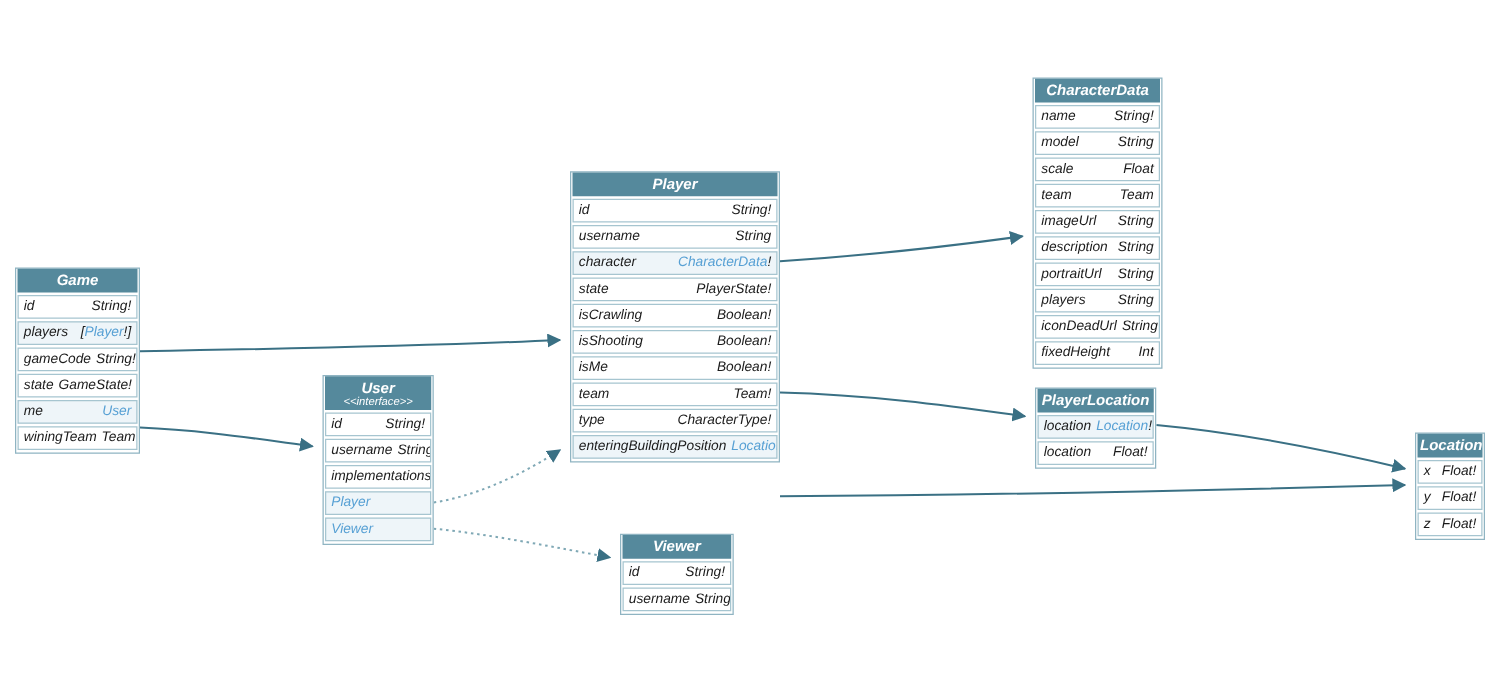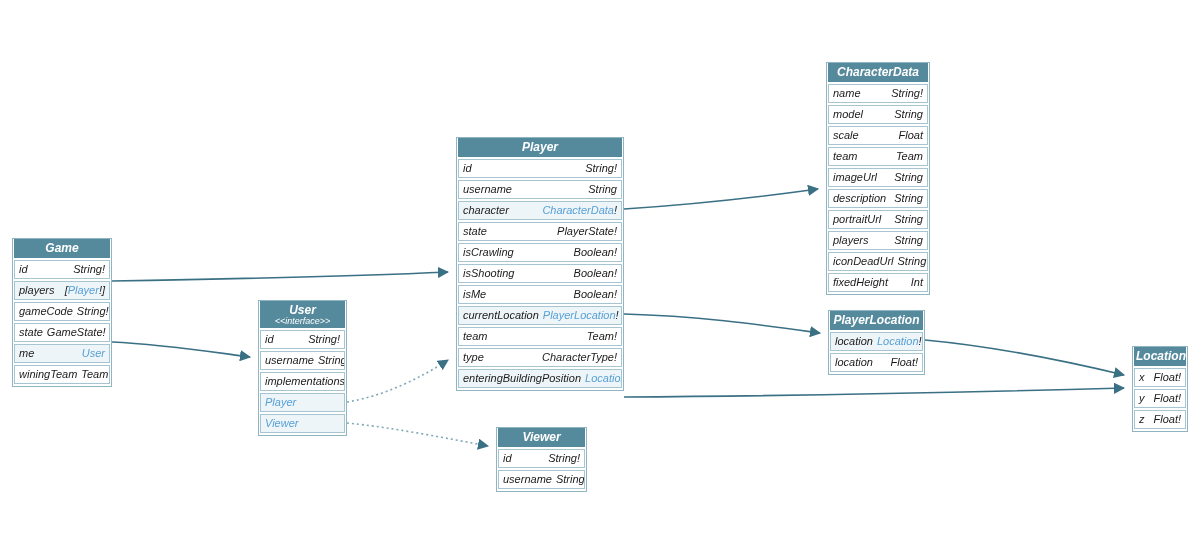--- a/index.html
+++ b/index.html
@@ -49,21 +49,21 @@
     line-height:15px;
     white-space:nowrap;
     overflow:hidden;
   }
   .row.linked { background:#eef5f9; }
   .row .fname { color:#1a1a1a; }
   .row .ftype { color:#1a1a1a; text-align:right; }
   .tlink { color:#57a0d4; }
 
   
-  .node-Game           { left:12px;   top:238px; width:100px; }
+  .node-Game           { left:12px;   top:214px; width:100px; }
   .node-User           { left:258px;  top:300px; width:89px;  }
   .node-Player         { left:456px;  top:137px; width:168px; }
   .node-Viewer         { left:496px;  top:427px; width:91px;  }
   .node-CharacterData  { left:826px;  top:62px;  width:104px; }
   .node-PlayerLocation { left:828px;  top:310px; width:97px;  }
   .node-Location       { left:1132px; top:346px; width:56px;  }
 </style>
 </head>
 <body>
 
@@ -167,24 +167,20 @@
           <span class="ftype">Boolean!</span>
         </div>
         <div class="row">
           <span class="fname">isShooting</span>
           <span class="ftype">Boolean!</span>
         </div>
         <div class="row">
           <span class="fname">isMe</span>
           <span class="ftype">Boolean!</span>
         </div>
-        <div class="row linked">
-          <span class="fname">currentLocation</span>
-          <span class="ftype"><span class="tlink">PlayerLocation</span><span>!</span></span>
-        </div>
         <div class="row">
           <span class="fname">team</span>
           <span class="ftype">Team!</span>
         </div>
         <div class="row">
           <span class="fname">type</span>
           <span class="ftype">CharacterType!</span>
         </div>
         <div class="row linked">
           <span class="fname">enteringBuildingPosition</span>

